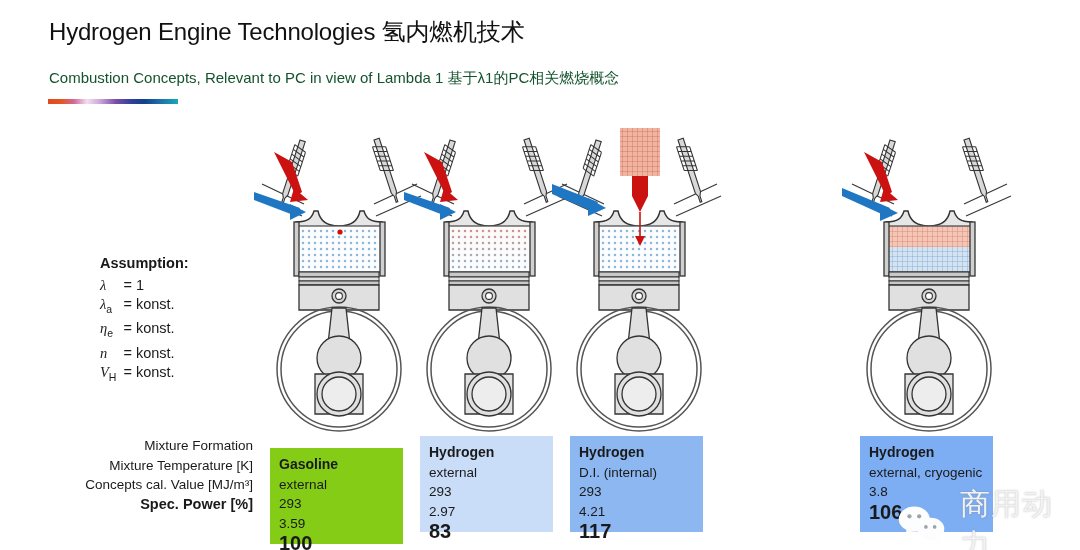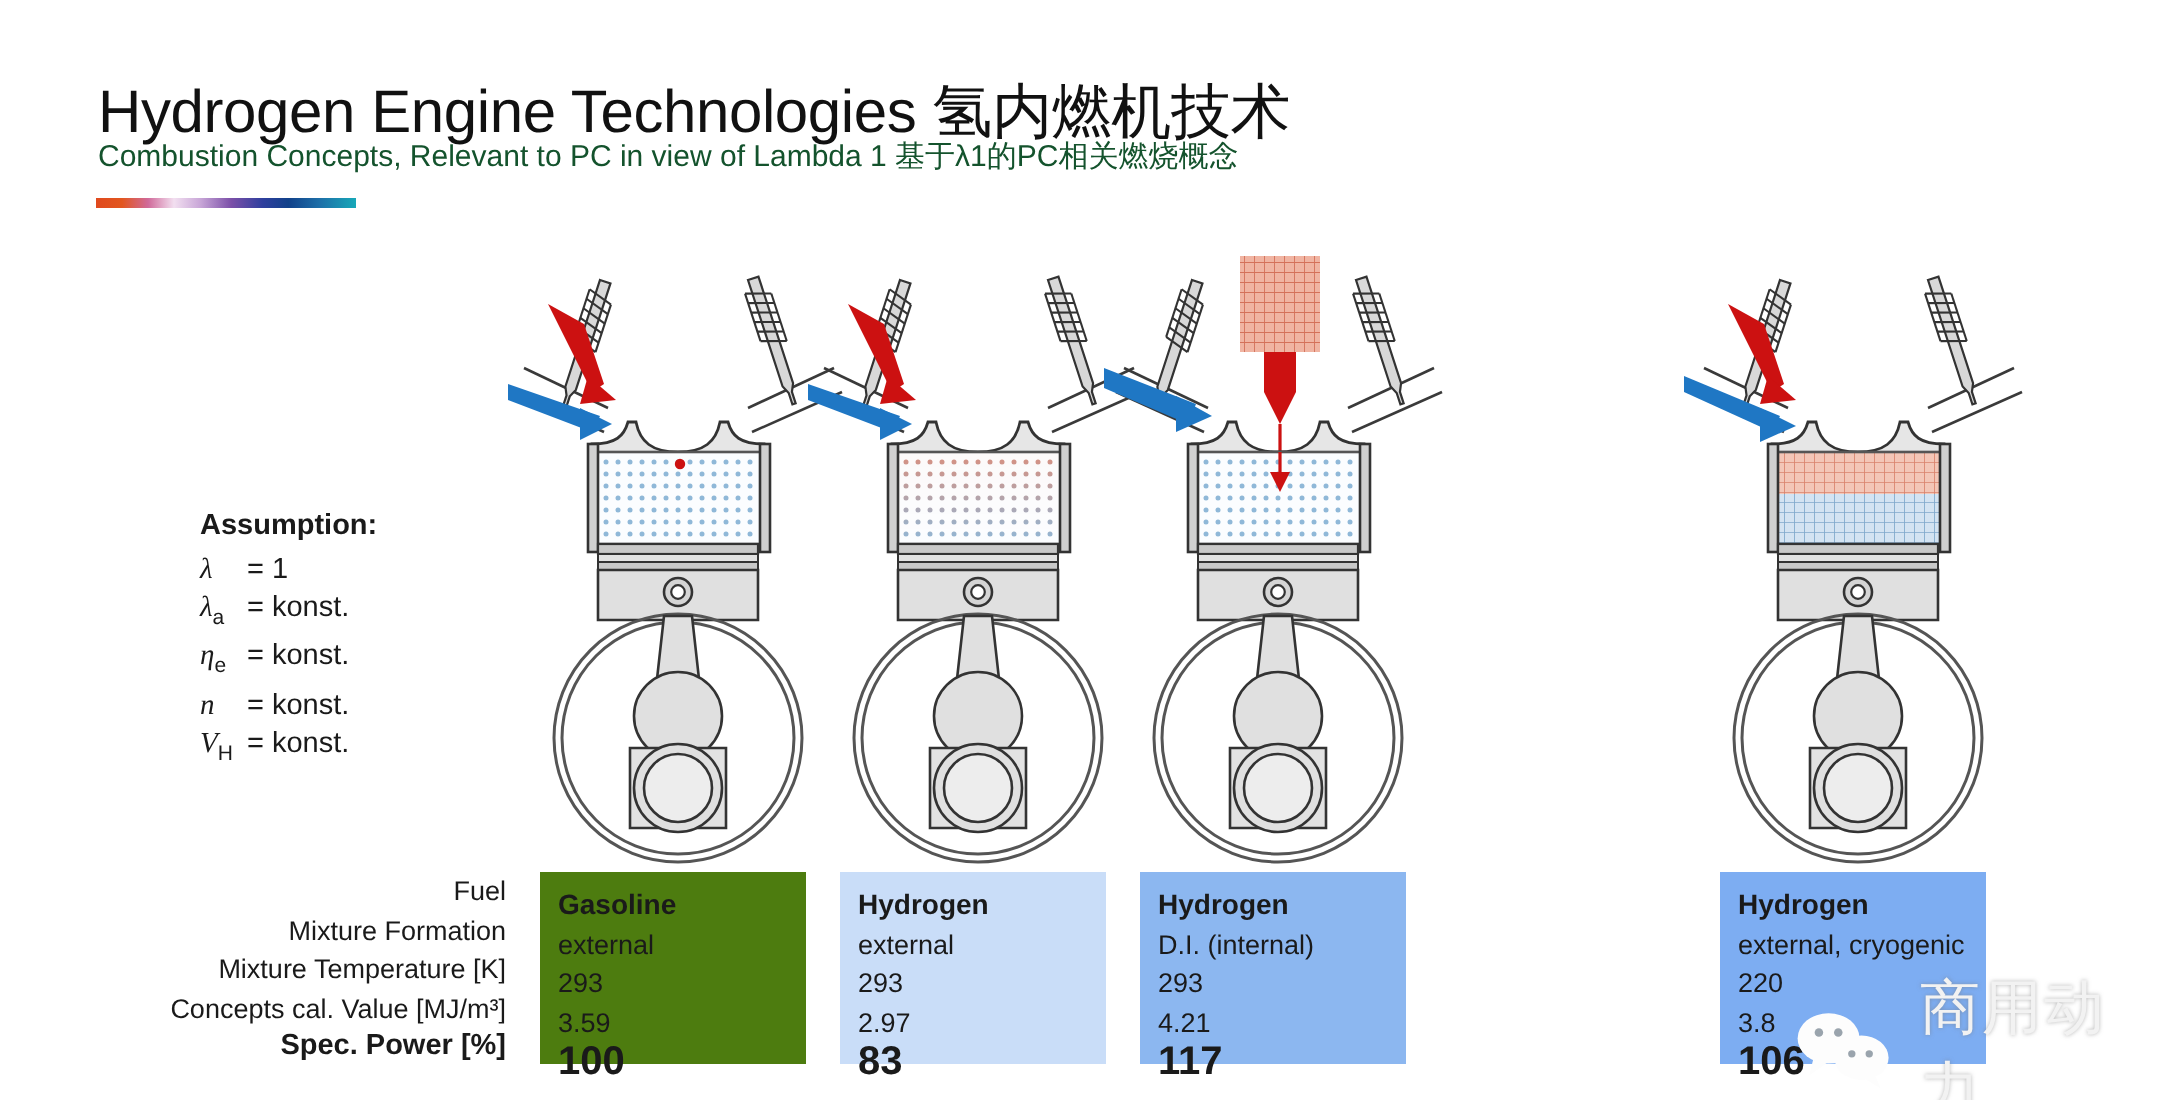--- a/index.html
+++ b/index.html
@@ -5,22 +5,22 @@
   html,body{margin:0;padding:0;}
   body{
     width:1080px;height:550px;background:#ffffff;overflow:hidden;
     font-family:"Liberation Sans","DejaVu Sans",sans-serif;
     color:#1a1a1a;position:relative;
   }
   .slide{position:absolute;inset:0;}
 
   
   .title{
-    position:absolute;left:49px;top:36px;
-    font-size:30px;font-weight:400;letter-spacing:-0.2px;
+    position:absolute;left:49px;top:16px;
+    font-size:24px;font-weight:400;letter-spacing:-0.2px;
     white-space:nowrap;color:#111;
   }
   .subtitle{
     position:absolute;left:49px;top:69px;
     font-size:15px;font-weight:400;white-space:nowrap;color:#14532d;
   }
   .accent-bar{
     position:absolute;left:48px;top:99px;width:130px;height:5px;
     background:linear-gradient(to right,
       #e04a1e 0%, #e2561f 10%, #d06a9a 20%, #f2dff0 30%,
@@ -39,21 +39,21 @@
   
   .rowlabels{position:absolute;right:827px;top:436px;text-align:right;font-size:13.5px;line-height:19.6px;}
   .rowlabels div{white-space:nowrap;}
   .rowlabels .bold{font-weight:bold;font-size:14.5px;}
 
   .col{position:absolute;top:436px;width:133px;height:96px;padding:7px 0 0 9px;box-sizing:border-box;}
   .col .ln{font-size:13.5px;line-height:19.6px;white-space:nowrap;}
   .col .ln.hd{font-weight:bold;font-size:14px;}
   .col .ln.pw{font-weight:bold;font-size:20px;line-height:20px;}
 
-  #col0{left:270px;background:#4d7c0f;}
+  #col0{left:270px;background:#84cc16;margin-top:12px;}
   #col1{left:420px;background:#c9ddf8;}
   #col2{left:570px;background:#8cb7f0;}
   #col3{left:860px;background:#7dadf2;}
 
   
   .watermark{position:absolute;left:893px;top:484px;display:flex;align-items:center;gap:7px;}
   .wm-text{font-size:30px;color:#f2f2f2;letter-spacing:1px;text-shadow:0 0 2px rgba(120,120,120,.55);}
 
   
   .engine{position:absolute;top:126px;width:175px;height:310px;}
@@ -382,21 +382,20 @@
         <path d="M 38,78 L 56,87 L 38,95 Z" fill="#1f77c4"></path>
       </g>
       <g>
         <path d="M 22,26 L 40,36 L 50,66 L 44,70 Z" fill="#cc1111"></path>
         <path d="M 42,62 L 56,74 L 38,76 Z" fill="#cc1111"></path>
       </g>
     </svg>
   </div>
 
   <div class="rowlabels">
-    <div>Fuel</div>
     <div>Mixture Formation</div>
     <div>Mixture Temperature [K]</div>
     <div>Concepts cal. Value [MJ/m³]</div>
     <div class="bold">Spec. Power [%]</div>
   </div>
 
   <div class="col" id="col0">
     <div class="ln hd">Gasoline</div>
     <div class="ln">external</div>
     <div class="ln">293</div>
@@ -413,21 +412,20 @@
   <div class="col" id="col2">
     <div class="ln hd">Hydrogen</div>
     <div class="ln">D.I. (internal)</div>
     <div class="ln">293</div>
     <div class="ln">4.21</div>
     <div class="ln pw">117</div>
   </div>
   <div class="col" id="col3">
     <div class="ln hd">Hydrogen</div>
     <div class="ln">external, cryogenic</div>
-    <div class="ln">220</div>
     <div class="ln">3.8</div>
     <div class="ln pw">106</div>
   </div>
 
   <div class="watermark">
     <svg width="62" height="42" viewBox="0 0 62 42">
       <ellipse cx="22" cy="15" rx="16" ry="13" fill="#fdfdfd"></ellipse>
       <path d="M 14,26 L 12,34 L 21,28 Z" fill="#fdfdfd"></path>
       <circle cx="17" cy="12" r="2.2" fill="#9aa4ad"></circle>
       <circle cx="27" cy="12" r="2.2" fill="#9aa4ad"></circle>

